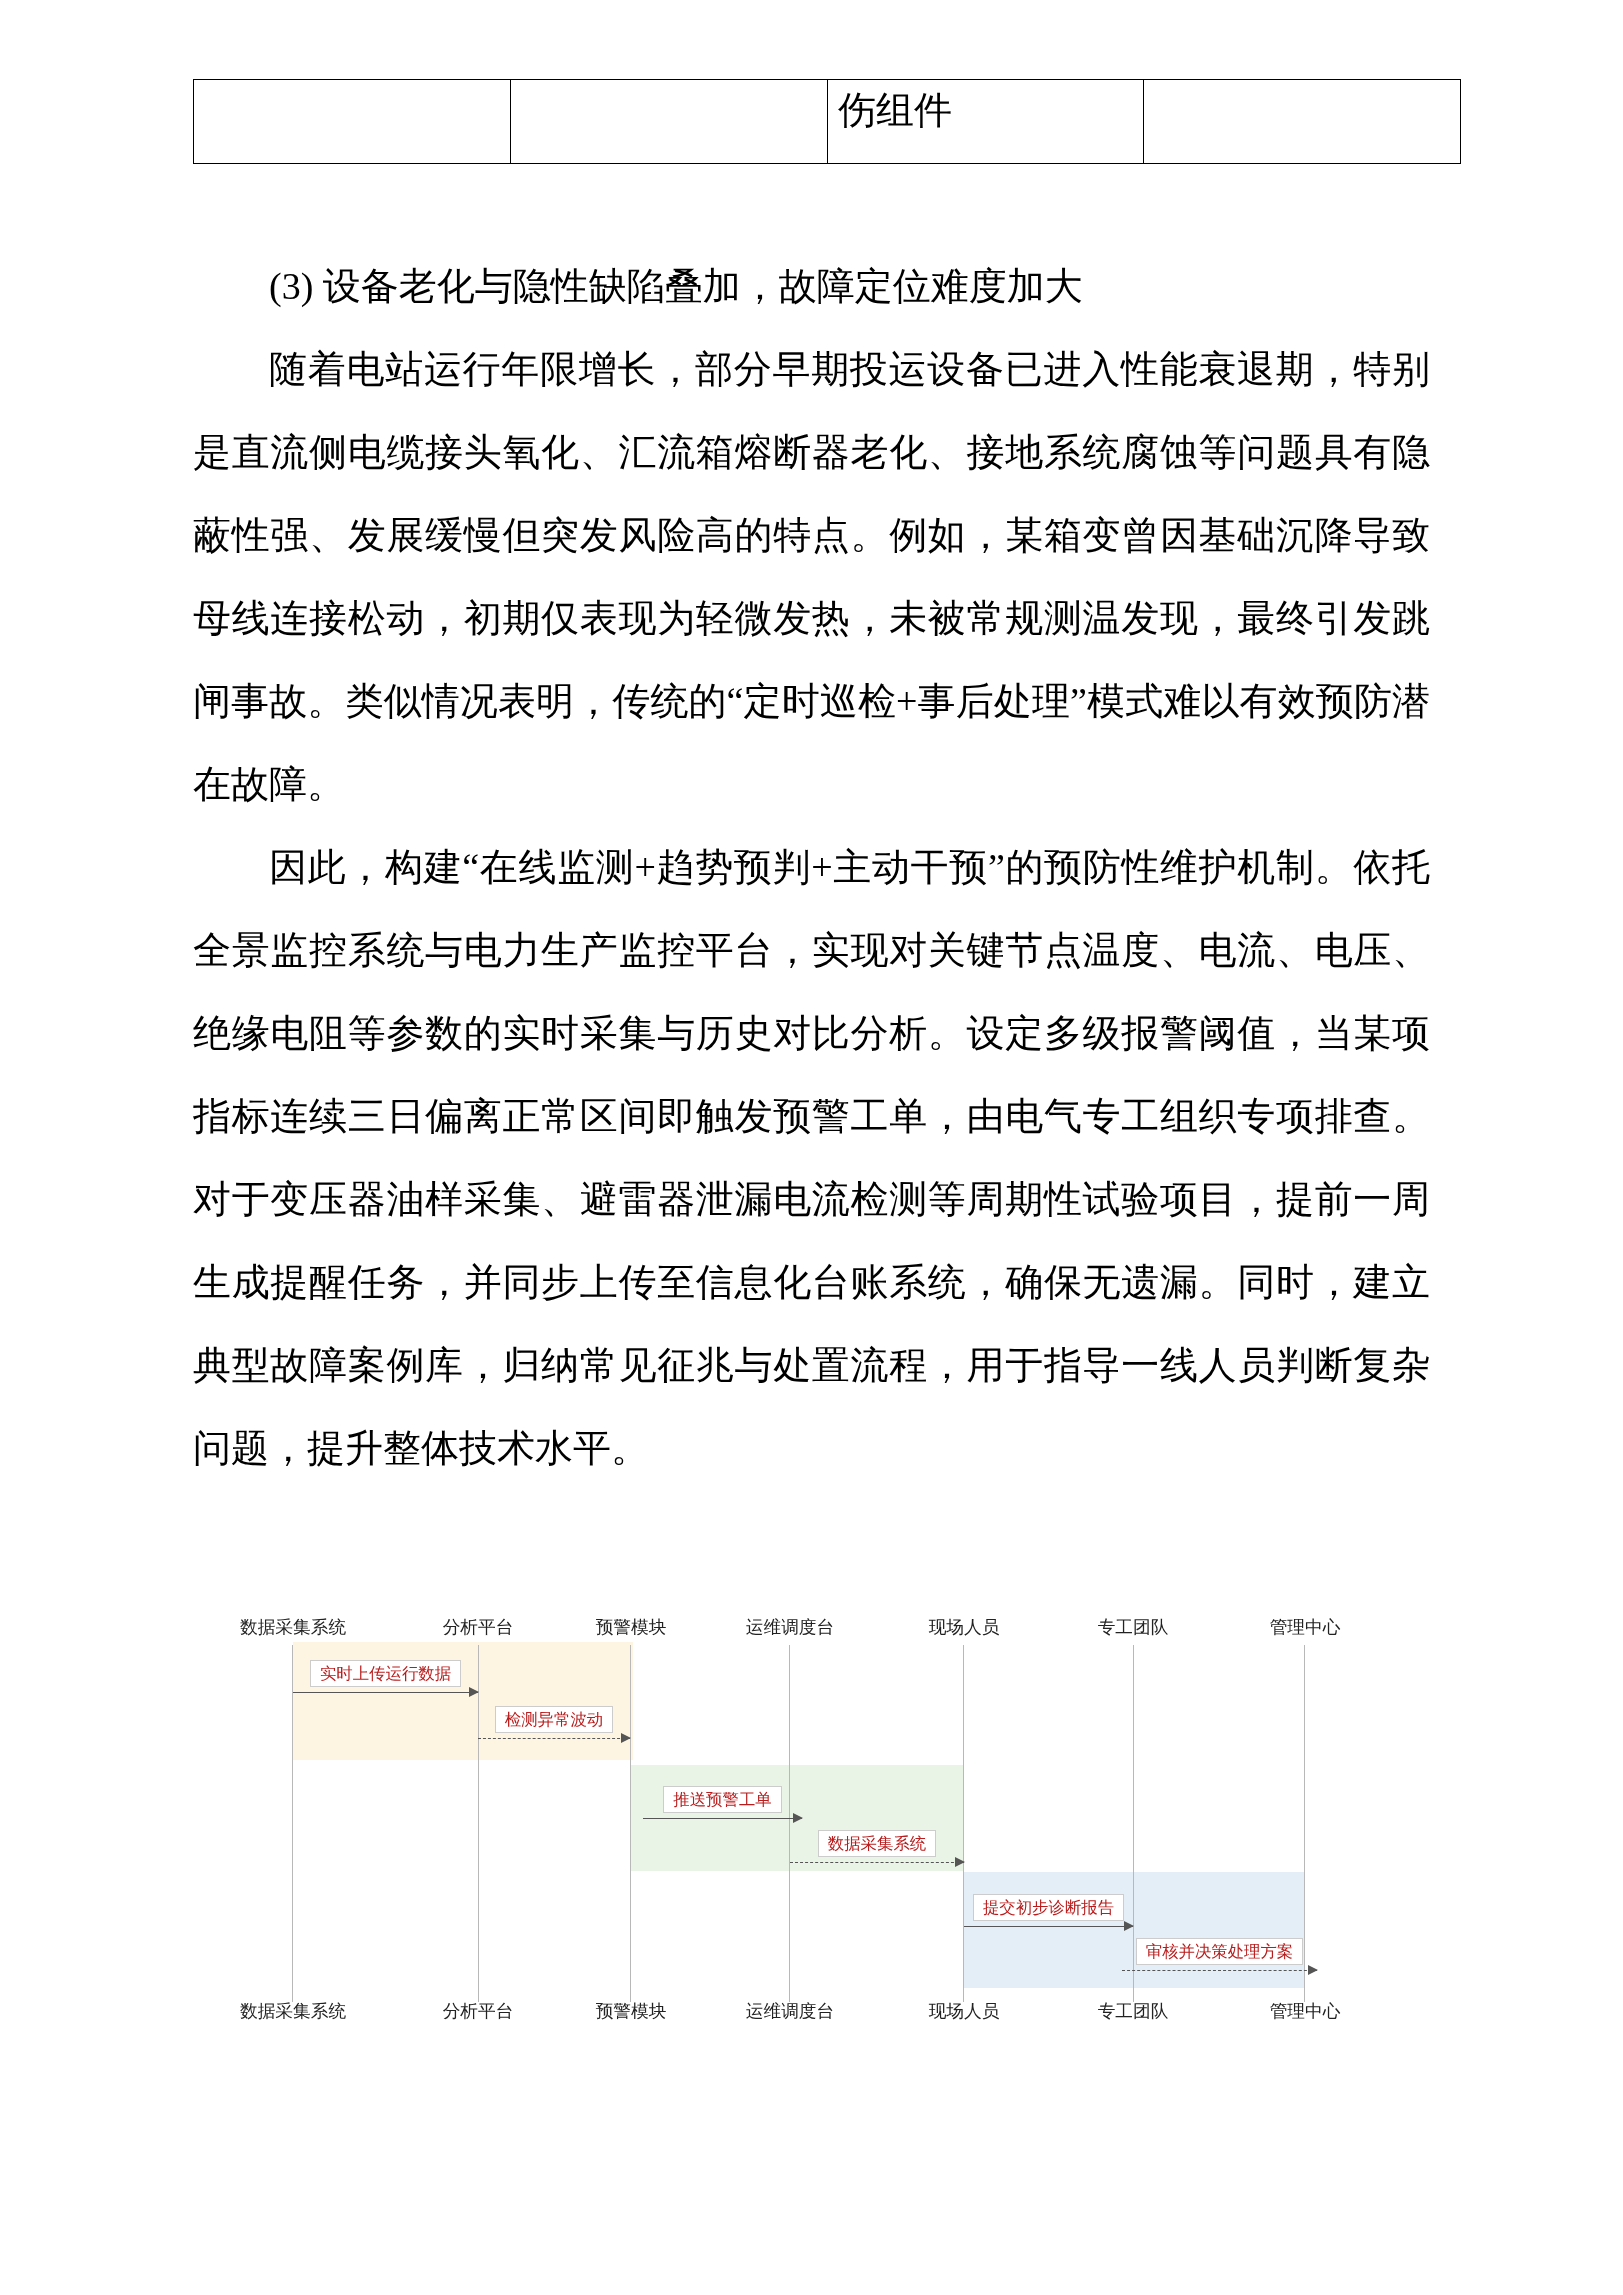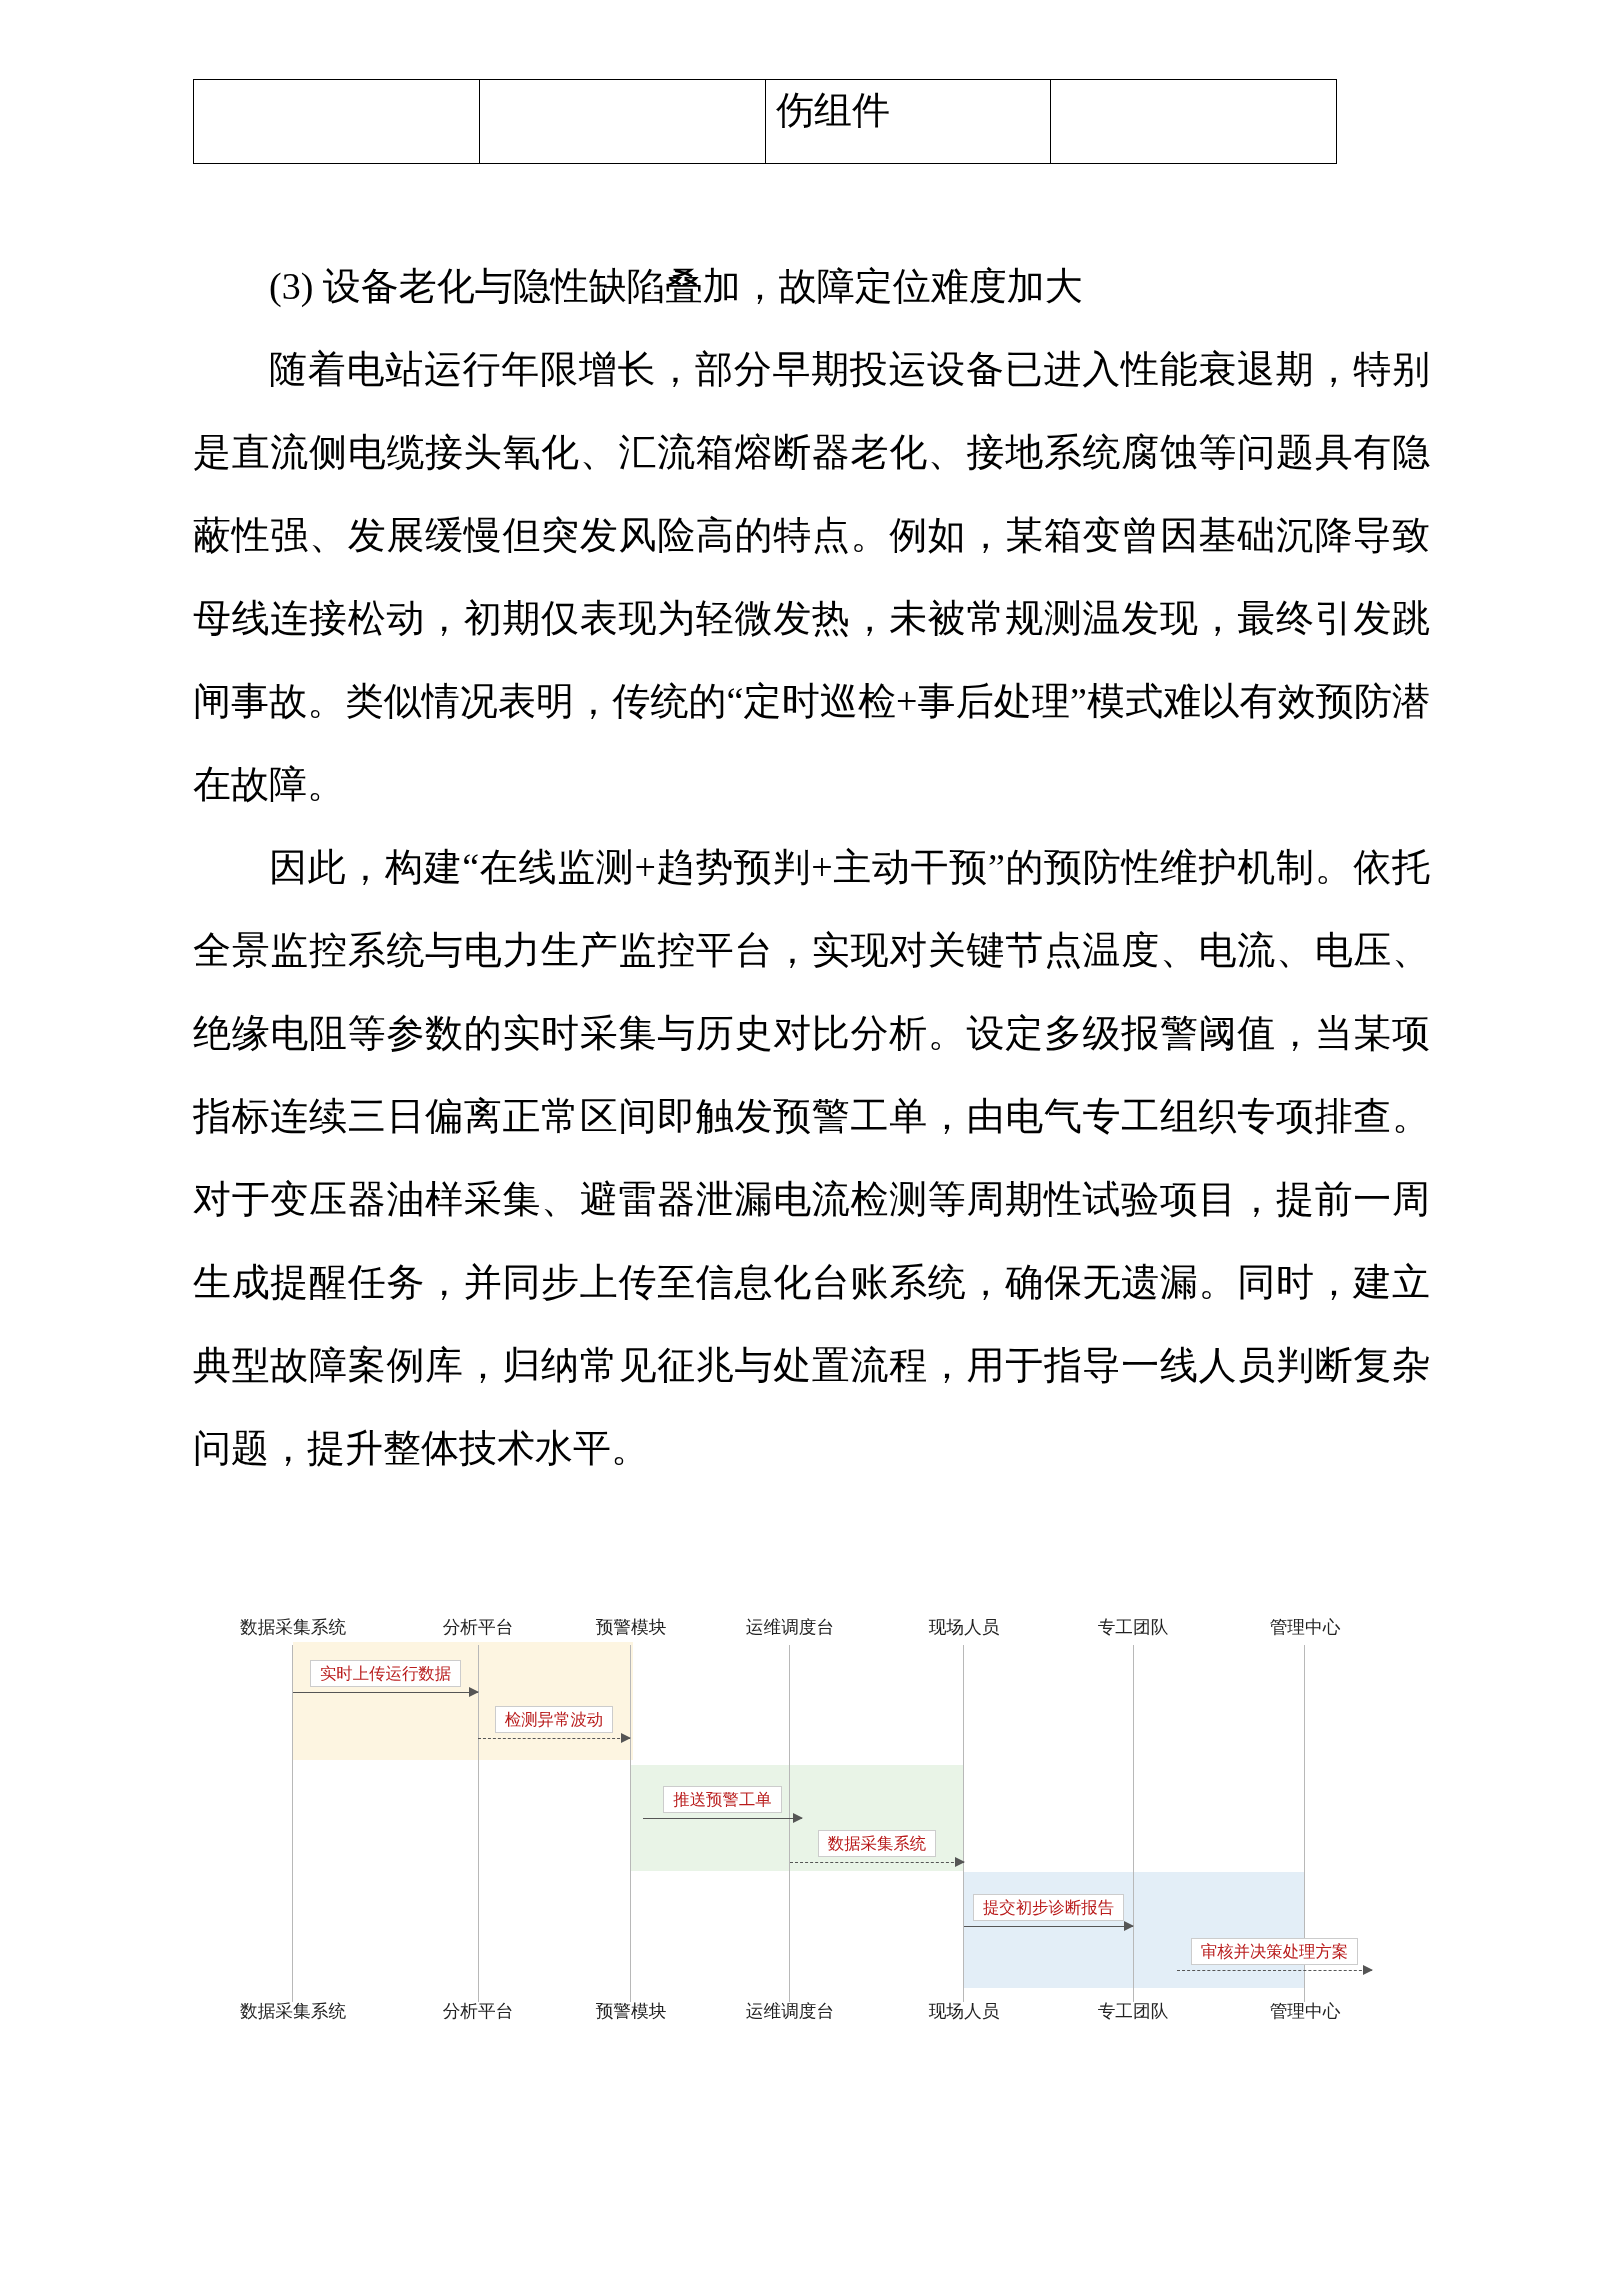--- a/index.html
+++ b/index.html
@@ -12,21 +12,21 @@
     overflow: hidden;
     font-family: "Liberation Serif", "DejaVu Serif", serif;
     color: #000;
   }
 
   
   .doc-table {
     border-collapse: collapse;
     table-layout: fixed;
     margin: 79px 0 0 193px;
-    width: 1144px;
+    width: 1268px;
   }
   .doc-table td {
     border: 1.3px solid #000;
     height: 73px;
     vertical-align: top;
     padding: 5.2px 10.5px;
     font-size: 38px;
     line-height: 51px;
   }
 
@@ -186,21 +186,21 @@
       <div class="msg-line dashed">
           <i class="arrowhead"></i>
         </div>
     </div>
     <div class="message" style="left:964px; top:288px; width:169px;">
       <div class="msg-label">提交初步诊断报告</div>
       <div class="msg-line solid">
           <i class="arrowhead"></i>
         </div>
     </div>
-    <div class="message" style="left:1177px; top:332px; width:195px;">
+    <div class="message" style="left:1122px; top:332px; width:195px;">
       <div class="msg-label">审核并决策处理方案</div>
       <div class="msg-line dashed">
           <i class="arrowhead"></i>
         </div>
     </div>
 
     <div class="actor-label bottom" style="left:293px;">数据采集系统</div>
     <div class="actor-label bottom" style="left:478px;">分析平台</div>
     <div class="actor-label bottom" style="left:631px;">预警模块</div>
     <div class="actor-label bottom" style="left:790px;">运维调度台</div>

